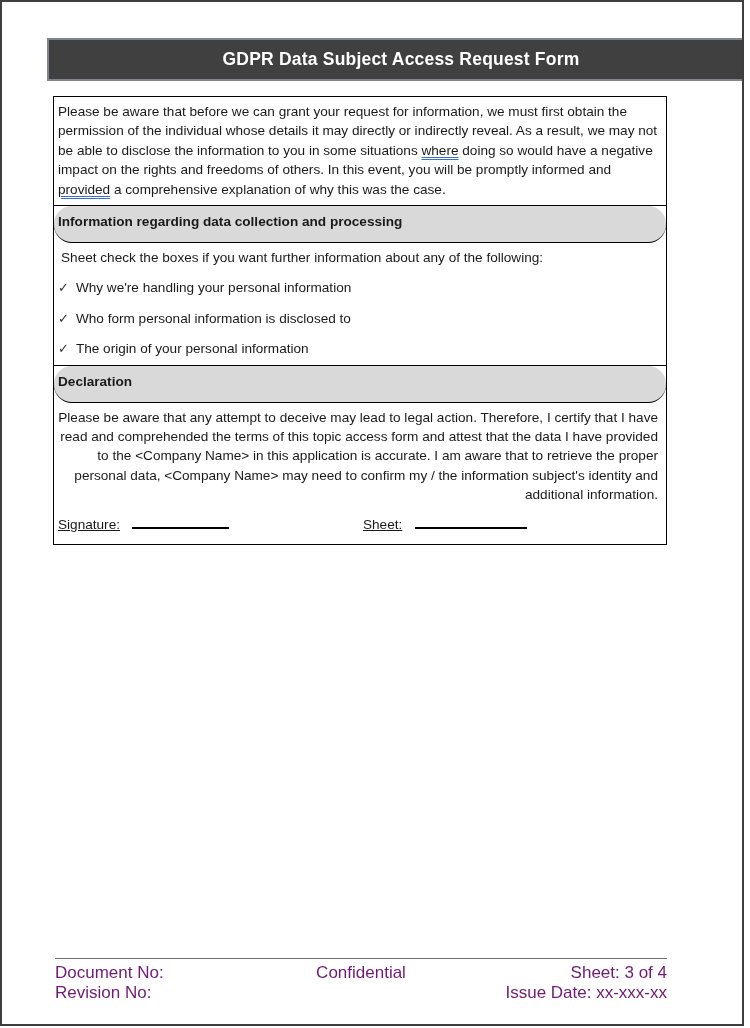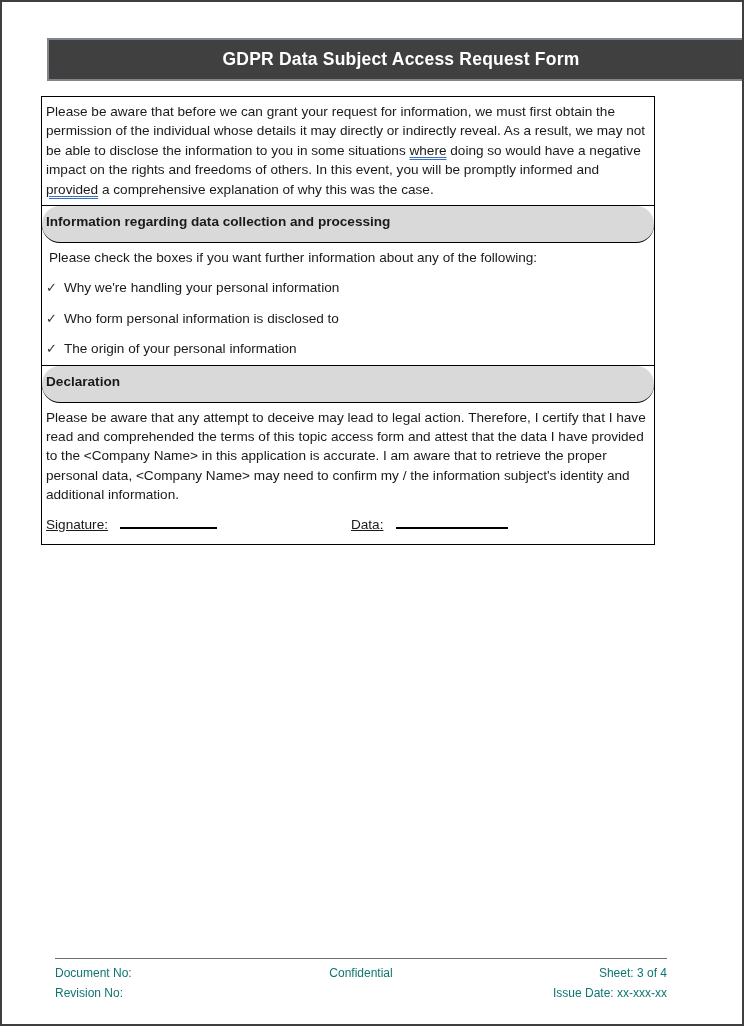--- a/index.html
+++ b/index.html
@@ -27,32 +27,32 @@
   .banner-title {
     color:#ffffff;
     font-weight:bold;
     font-size:17.5px;
     letter-spacing:0.2px;
   }
 
   
   .doc-table {
     position:absolute;
-    left:39px; top:94px;
+    left:51px; top:94px;
     width:614px;
     border:1px solid #000;
   }
   .cell {
     border-bottom:1px solid #000;
     padding:5px 8px 6px 4px;
     font-size:13.6px;
     line-height:19.4px;
     color:#1a1a1a;
   }
-  .cell:last-child { border-bottom:none; }
+  .cell:last-child { border-bottom:none;text-align:right; }
   .cell-intro { min-height:104px; }
   .cell-header {
     background:#d9d9d9;
     font-weight:bold;
     min-height:37px;
     padding:6px 8px 6px 4px;
     border-radius:18px;
   }
   .cell-checks { min-height:119px; }
   .cell-decl { min-height:129px; padding-bottom:10px; }
@@ -92,22 +92,22 @@
   .line-date { width:112px; margin-left:13px; }
   .date-label { margin-left:134px; }
 
   
   .footer {
     position:absolute;
     left:53px; top:956px;
     width:612px;
     border-top:1px solid #6e6e6e;
     padding-top:4px;
-    color:#0f766e;
-    font-size:12px;
+    color:#701a75;
+    font-size:17px;
     line-height:20px;
   }
   .footer-row {
     display:grid;
     grid-template-columns:1fr auto 1fr;
   }
   .f-left  { text-align:left; }
   .f-center{ text-align:center; }
   .f-right { text-align:right; }
 </style>
@@ -124,21 +124,21 @@
 
     <div class="cell cell-intro">
       <span>Please be aware that before we can grant your request for information, we must first obtain the permission of the individual whose details it may directly or indirectly reveal. As a result, we may not be able to disclose the information to you in some situations </span><span class="gram">where</span><span> doing so would have a negative impact on the rights and freedoms of others. In this event, you will be promptly informed and </span><span class="gram">provided</span><span> a comprehensive explanation of why this was the case.</span>
     </div>
 
     <div class="cell cell-header">
       <span>Information regarding data collection and processing</span>
     </div>
 
     <div class="cell cell-checks">
-      <div class="check-intro">Please check the boxes if you want further information about any of the following:</div>
+      <div class="check-intro">Sheet check the boxes if you want further information about any of the following:</div>
       <div class="check-item">
         <span class="check-glyph">✓</span>
         <span>Why we're handling your personal information</span>
       </div>
       <div class="check-item">
         <span class="check-glyph">✓</span>
         <span>Who form personal information is disclosed to</span>
       </div>
       <div class="check-item">
         <span class="check-glyph">✓</span>
@@ -148,21 +148,21 @@
 
     <div class="cell cell-header">
       <span>Declaration</span>
     </div>
 
     <div class="cell cell-decl">
       <div>Please be aware that any attempt to deceive may lead to legal action. Therefore, I certify that I have read and comprehended the terms of this topic access form and attest that the data I have provided to the &lt;Company Name&gt; in this application is accurate. I am aware that to retrieve the proper personal data, &lt;Company Name&gt; may need to confirm my / the information subject's identity and additional information.</div>
       <div class="sig-row">
         <span>Signature:</span>
         <span class="sig-line line-signature"></span>
-        <span class="date-label">Data:</span>
+        <span class="date-label">Sheet:</span>
         <span class="sig-line line-date"></span>
       </div>
     </div>
 
   </div>
 
   <div class="footer">
     <div class="footer-row">
       <span class="f-left">Document No:</span>
       <span class="f-center">Confidential</span>

